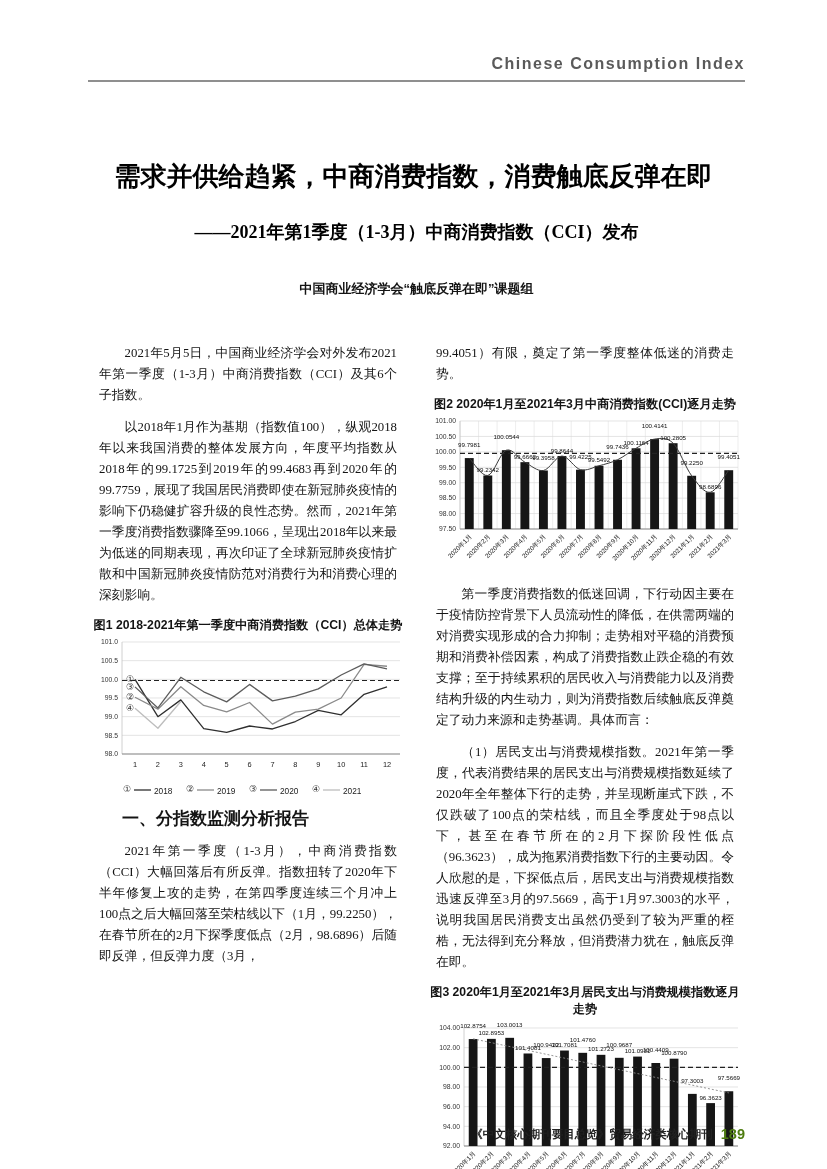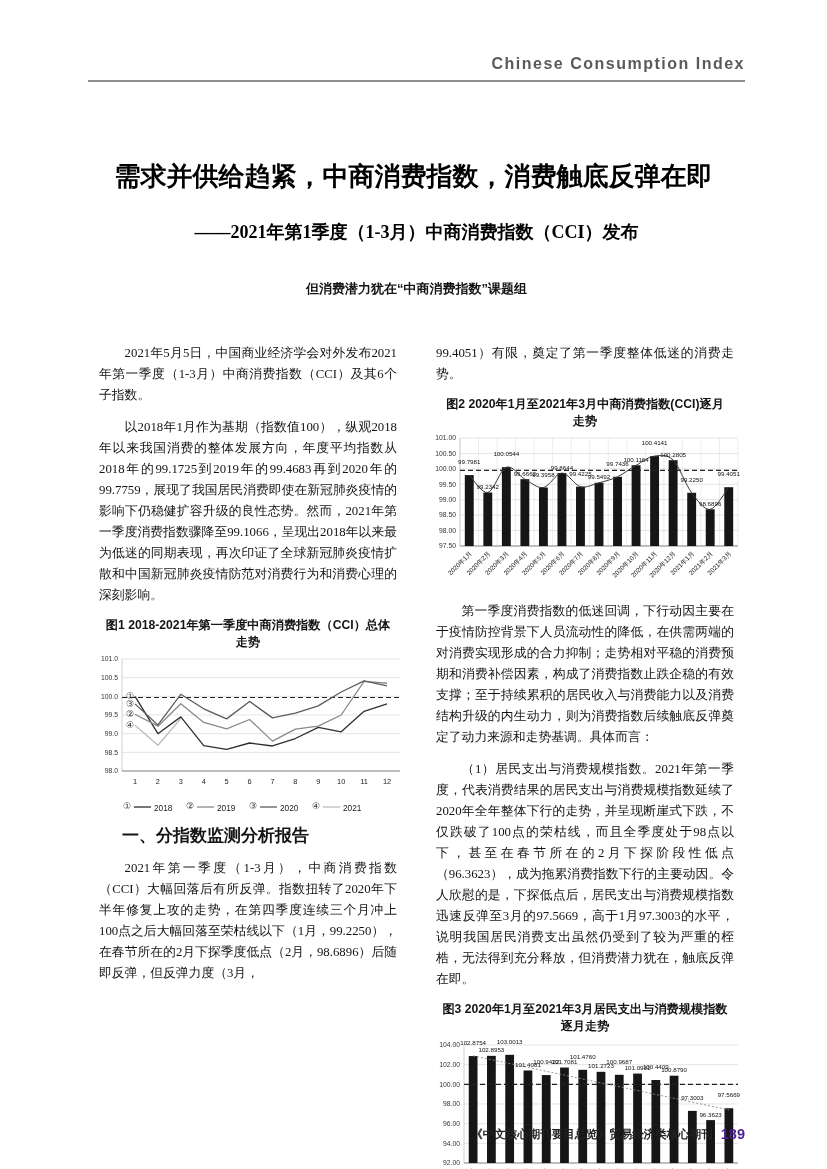--- a/index.html
+++ b/index.html
@@ -12,38 +12,38 @@
        font-family:"Liberation Sans","DejaVu Sans",sans-serif;font-weight:900;font-size:26px;color:#000}
   .subtitle{position:absolute;top:220px;left:88px;width:657px;text-align:center;
        font-size:18px;font-weight:600;color:#000}
   .author{position:absolute;top:280px;left:88px;width:657px;text-align:center;
        font-family:"Liberation Sans",sans-serif;font-weight:700;font-size:13px}
   .columns{position:absolute;top:332px;left:88px;width:657px;display:flex;gap:17px}
   .col{width:320px;font-size:12.8px;line-height:21px;text-align:justify}
   .col p{margin:11px;text-indent:2em}
   .col p.noindent{text-indent:0}
   .caption{font-family:"Liberation Sans",sans-serif;font-weight:700;font-size:12.2px;
-       text-align:center;text-indent:0 !important;margin:3px 16px 2px;line-height:17px}
+       text-align:center;text-indent:0 !important;margin:3px 4px 2px;line-height:17px}
   .sec-heading{font-family:"Liberation Sans",sans-serif;font-weight:700;font-size:17px;
        margin:6px 0 3px;text-indent:2em;line-height:22px}
   svg.chart{display:block;margin:2px auto 3px}
   svg text{font-family:"Liberation Sans","DejaVu Sans",sans-serif}
   .footer{position:absolute;top:1126px;right:82px;font-family:"Liberation Sans",sans-serif;
        font-weight:700;font-size:11.5px;color:#222;display:flex;align-items:center;gap:8px}
-  .footer .pagenum{font-size:14.5px;color:#4c1d95}
+  .footer .pagenum{font-size:14.5px;color:#4d7c0f}
 </style>
 </head>
 <body>
 
 <div class="header-en">Chinese Consumption Index</div>
 <div class="header-rule"></div>
 
 <h1 class="title">需求并供给趋紧，中商消费指数，消费触底反弹在即</h1>
 <div class="subtitle">——2021年第1季度（1-3月）中商消费指数（CCI）发布</div>
-<div class="author">但消费潜力犹在“中商消费指数”课题组</div>
+<div class="author">中国商业经济学会“触底反弹在即”课题组</div>
 
 <div class="columns">
   <div class="col">
     <p>2021年5月5日，中国商业经济学会对外发布2021年第一季度（1-3月）中商消费指数（CCI）及其6个子指数。</p>
     <p>以2018年1月作为基期（指数值100），纵观2018年以来我国消费的整体发展方向，年度平均指数从2018年的99.1725到2019年的99.4683再到2020年的99.7759，展现了我国居民消费即使在新冠肺炎疫情的影响下仍稳健扩容升级的良性态势。然而，2021年第一季度消费指数骤降至99.1066，呈现出2018年以来最为低迷的同期表现，再次印证了全球新冠肺炎疫情扩散和中国新冠肺炎疫情防范对消费行为和消费心理的深刻影响。</p>
     <div class="caption">图1 2018-2021年第一季度中商消费指数（CCI）总体走势</div>
     <svg class="chart" width="320" height="166">
         <line x1="34" y1="118" x2="312" y2="118" stroke="#d9d9d9" stroke-width="0.7"></line>
         <text x="30" y="120.3" text-anchor="end" font-size="6.8" fill="#333">98.0</text>
         <line x1="34" y1="99.33333333333334" x2="312" y2="99.33333333333334" stroke="#d9d9d9" stroke-width="0.7"></line>

